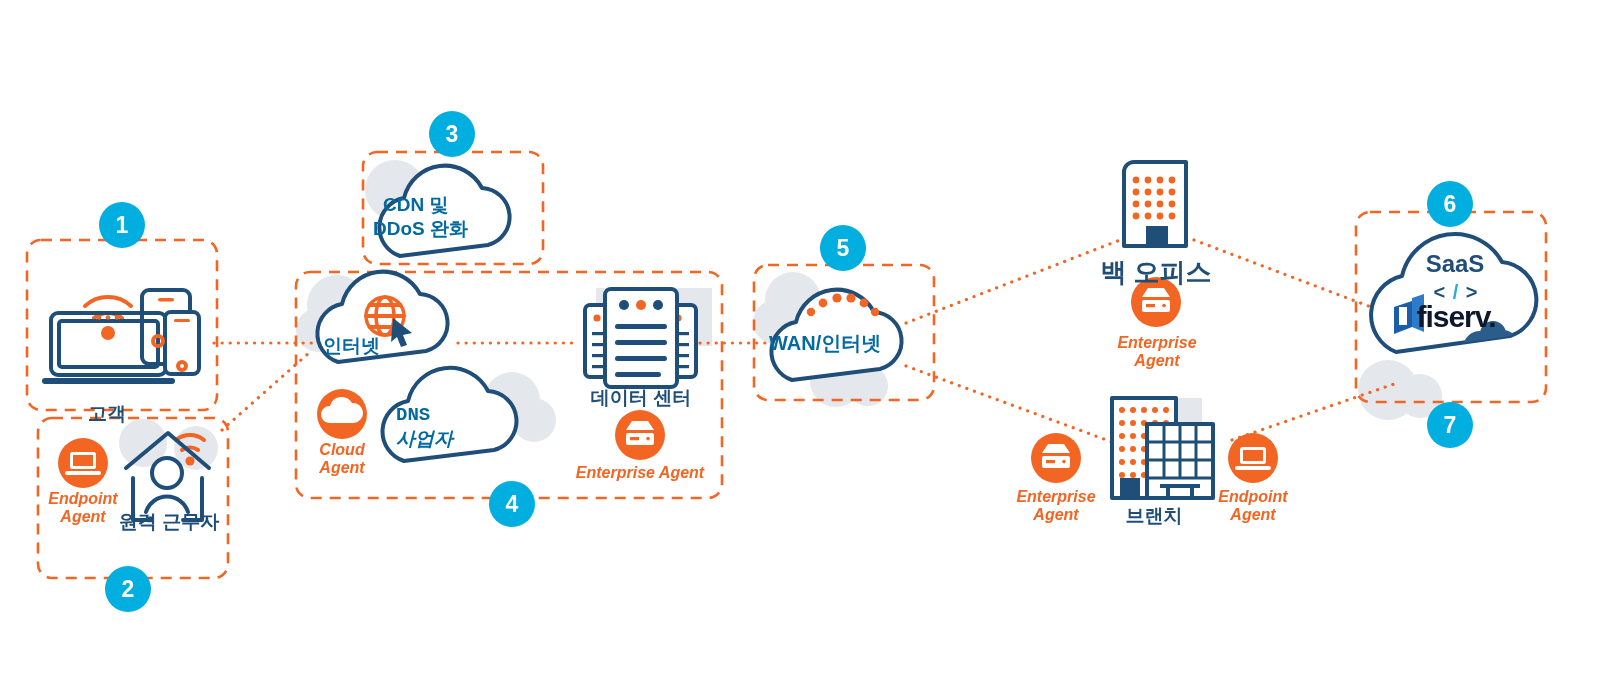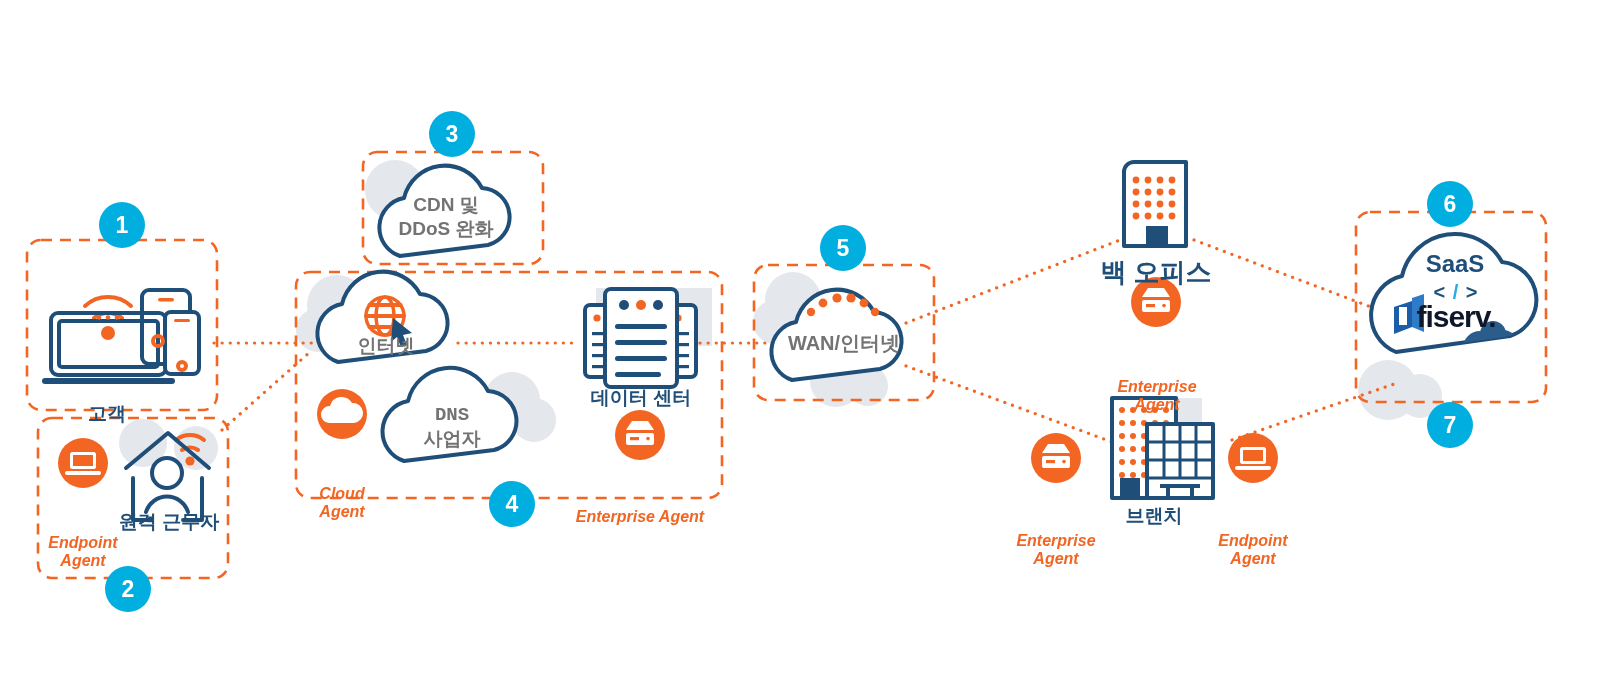--- a/index.html
+++ b/index.html
@@ -9,29 +9,29 @@
     overflow:hidden;position:relative;
   }
   #stage{position:absolute;left:0;top:0;width:1600px;height:700px;}
   #stage svg{position:absolute;left:0;top:0;}
   .zone-label{
     position:absolute;color:#1F4E79;font-weight:bold;text-align:center;
     white-space:nowrap;
   }
   .agent-label{
     position:absolute;color:#F26522;font-weight:bold;font-style:italic;
-    text-align:center;line-height:1.12;white-space:nowrap;margin-top:44px;
+    text-align:center;line-height:1.12;white-space:nowrap;
   }
   .badge{
     position:absolute;width:46px;height:46px;border-radius:50%;
     background:#00AEE0;color:#ffffff;font-weight:bold;font-size:23px;
     display:flex;align-items:center;justify-content:center;
   }
   .cloudtext{
-    position:absolute;color:#737373;font-weight:bold;text-align:center;
+    position:absolute;color:#0369a1;font-weight:bold;
     line-height:1.16;white-space:nowrap;
   }
 </style>
 </head>
 <body>
 
 <div id="stage">
 
 <svg width="1600" height="700" viewBox="0 0 1600 700">
   <defs>
@@ -328,21 +328,21 @@
 <div class="zone-label" style="left:0px;top:381px;width:214px;font-size:19px;margin-top:20px;">고객</div>
 
 <div class="zone-label" style="left:96px;top:509px;width:146px;font-size:19px;">원격 근무자</div>
 
 <div class="cloudtext" style="left:383px;top:194px;width:126px;font-size:19px;">CDN 및</div>
 <div class="cloudtext" style="left:373px;top:218px;width:146px;font-size:19px;">DDoS 완화</div>
 
 <div class="cloudtext" style="left:323px;top:335px;width:126px;font-size:19px;">인터넷</div>
 
 <div class="cloudtext" style="left:396px;top:404px;width:112px;font-size:19px;font-family:Liberation Mono, monospace;">DNS</div>
-<div class="cloudtext" style="left:396px;top:428px;width:112px;font-size:19px;">사업자</div>
+<div class="cloudtext" style="left:396px;top:428px;width:112px;font-size:19px;font-style:italic;">사업자</div>
 
 <div class="zone-label" style="left:570px;top:385px;width:142px;font-size:19px;">데이터 센터</div>
 
 <div class="cloudtext" style="left:769px;top:332px;width:150px;font-size:20px;">WAN/인터넷</div>
 
 <div class="zone-label" style="left:1090px;top:255px;width:132px;font-size:26px;">백 오피스</div>
 
 <div class="zone-label" style="left:1096px;top:503px;width:116px;font-size:19px;">브랜치</div>
 
 <div class="zone-label" style="left:1396px;top:226px;width:118px;font-size:24px;margin-top:24px;">SaaS</div>

